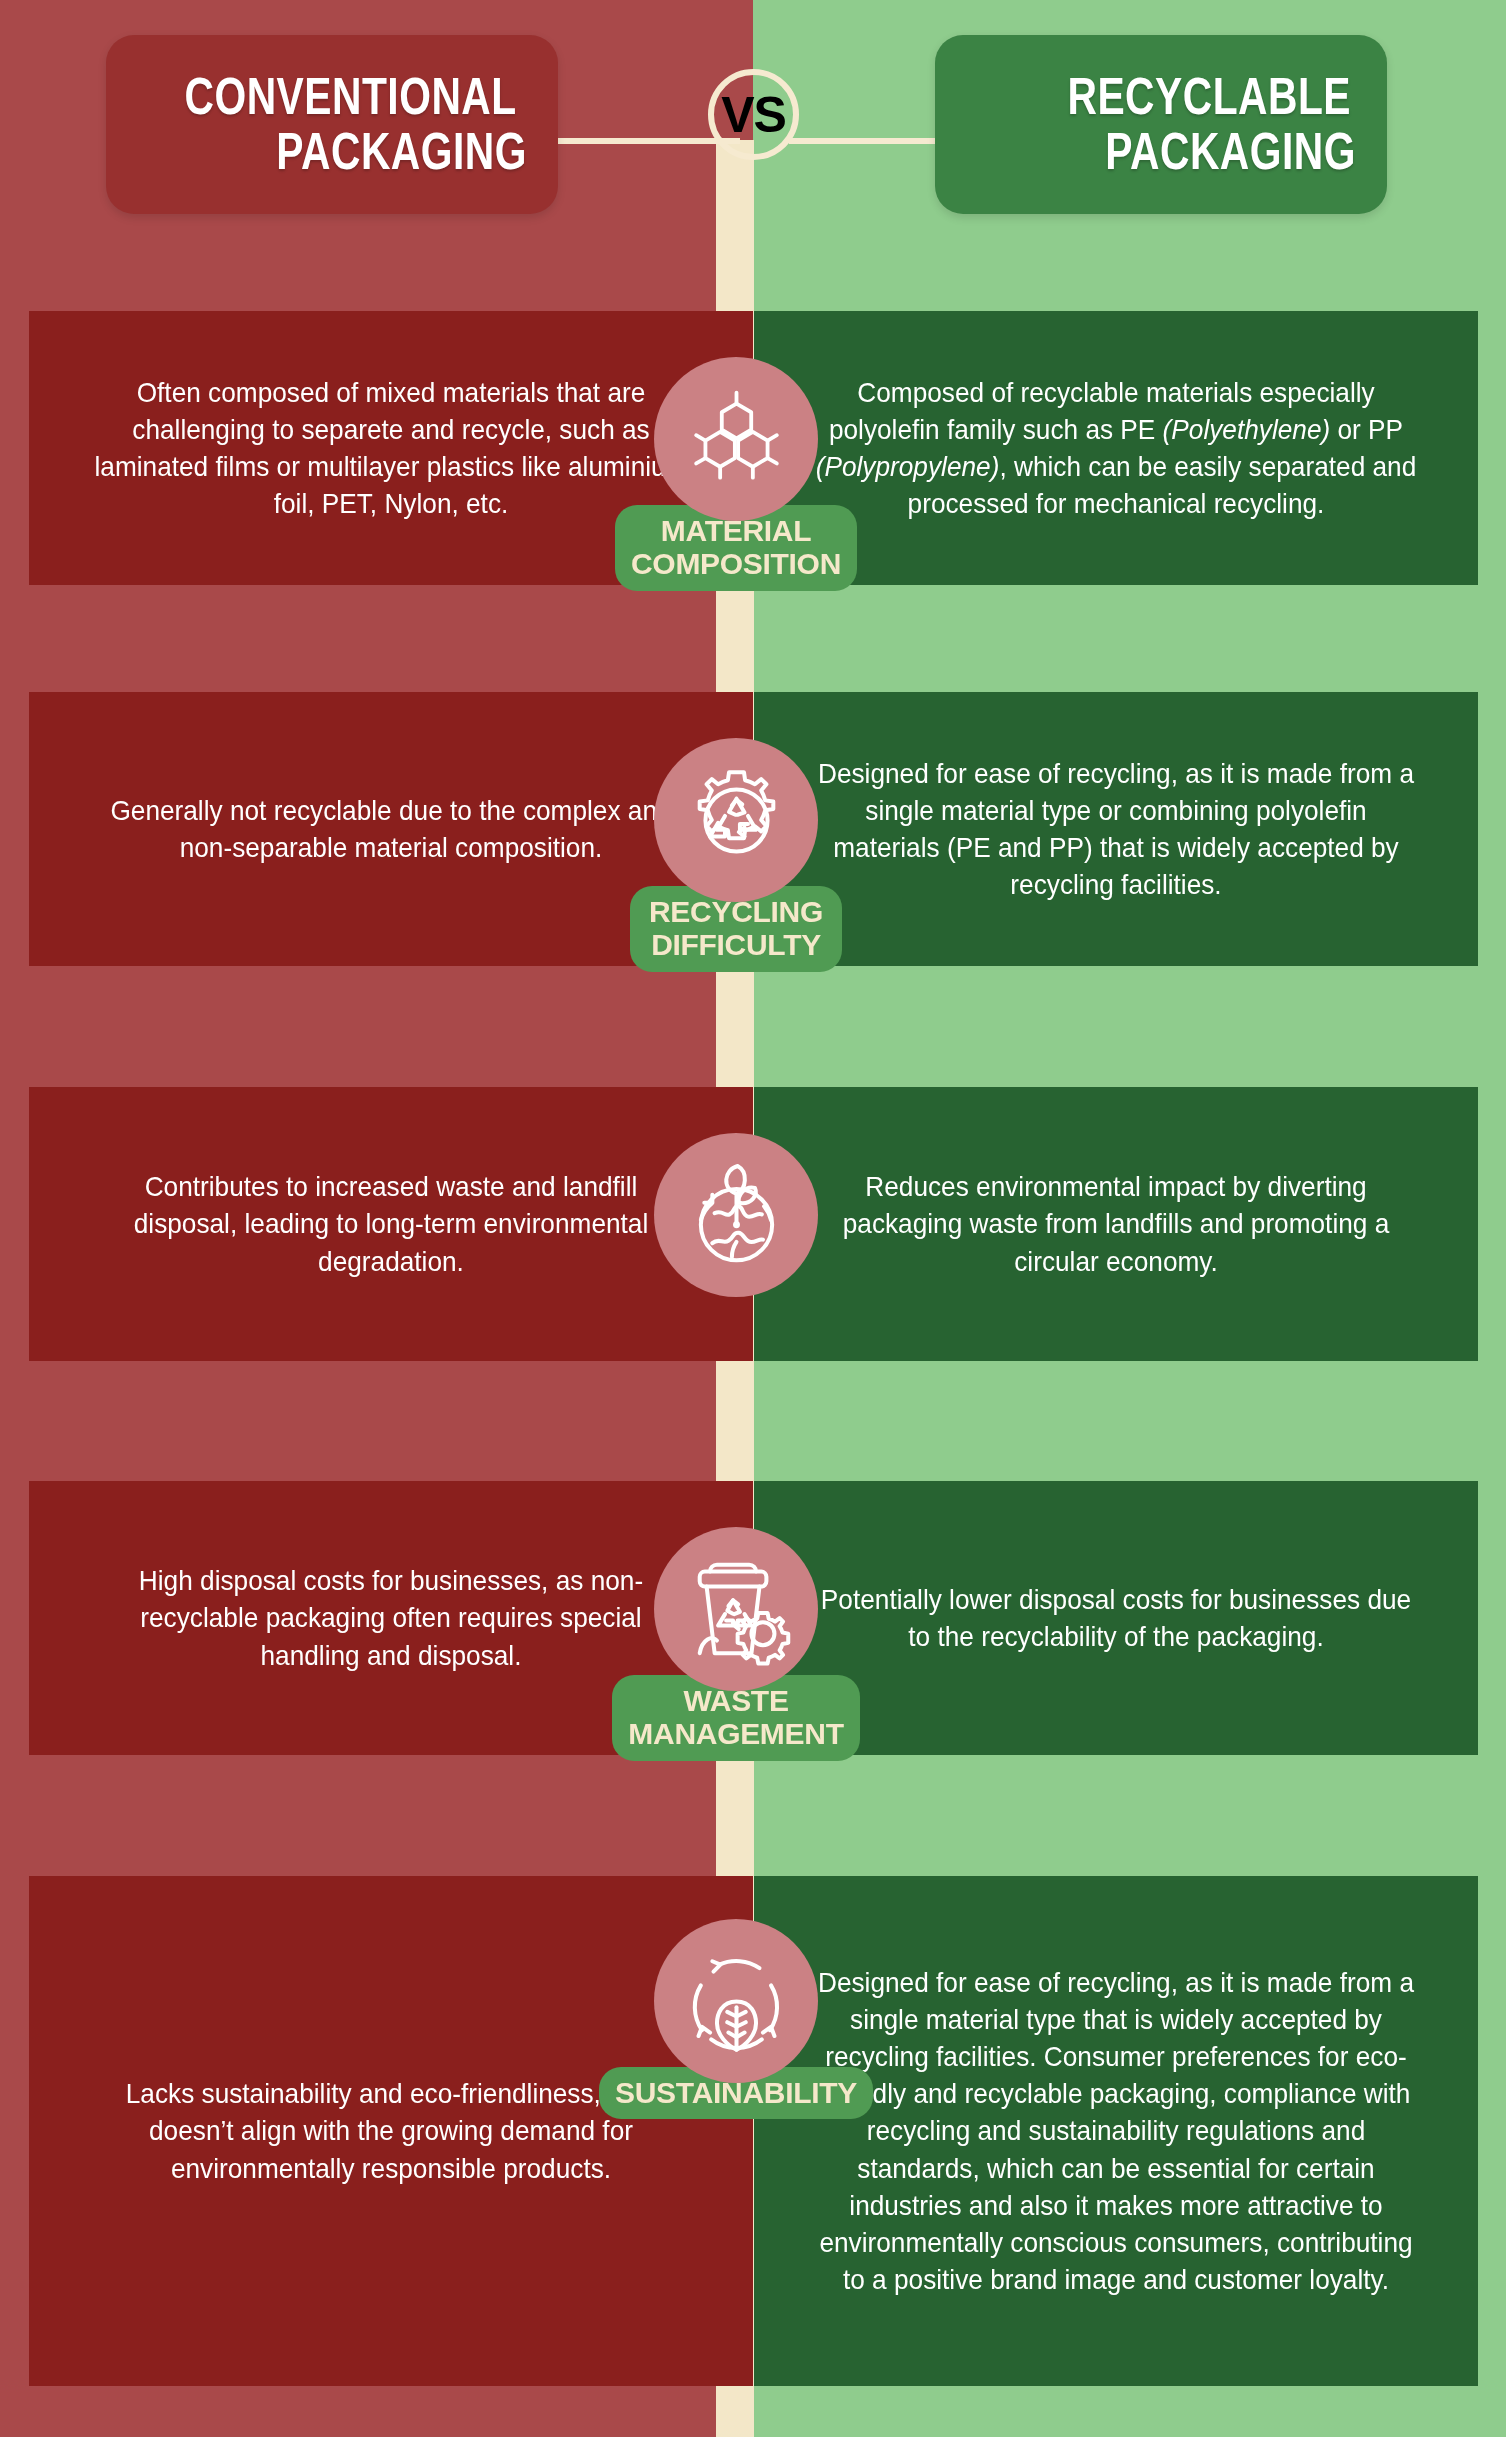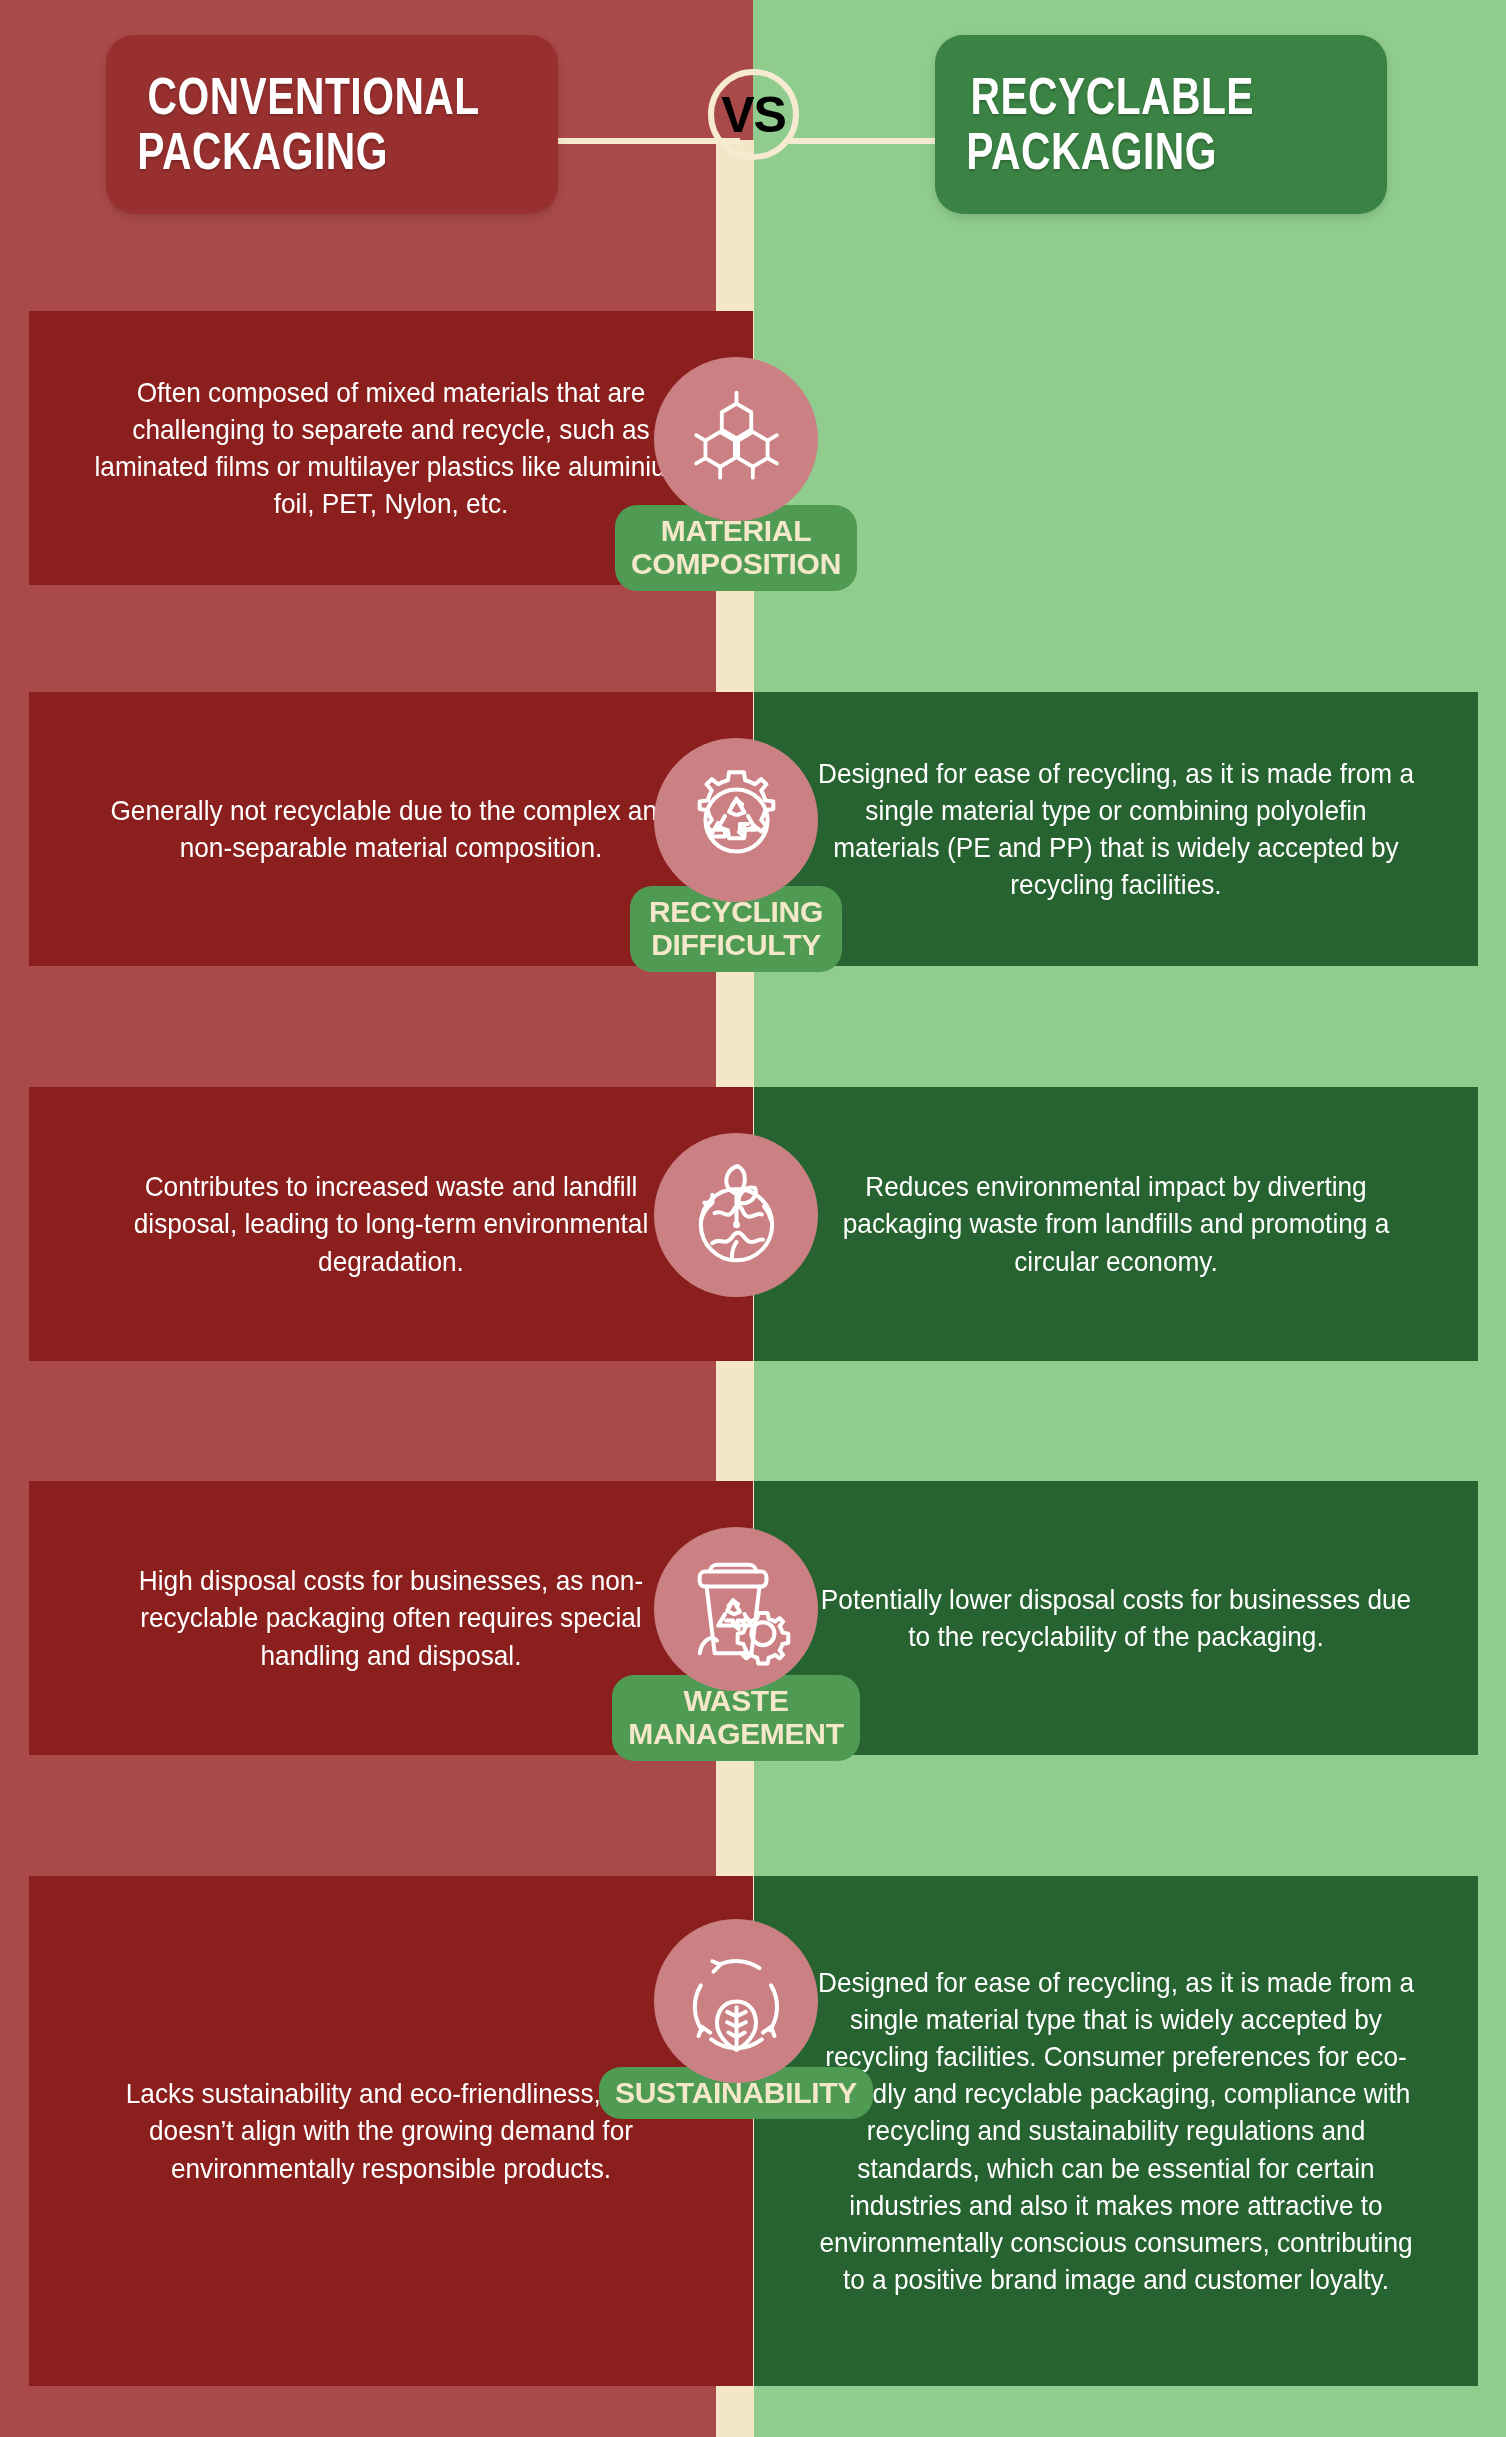--- a/index.html
+++ b/index.html
@@ -58,21 +58,21 @@
   #hdr-line-right { left: 789px; width: 146px; }
 
   .title-card {
     position: absolute;
     top: 35px;
     width: 452px;
     height: 179px;
     border-radius: 28px;
     display: flex;
     flex-direction: column;
-    align-items: flex-start;
+    align-items: flex-end;
     justify-content: center;
     z-index: 5;
     box-shadow: 0 3.6px 8.5px rgba(0,0,0,0.12);
   }
   #title-left  { left: 106px; background: #98302f; }
   #title-right { left: 935px; background: #3b8344; }
 
   .title-line {
     color: #ffffff;
     font-weight: bold;
@@ -233,20 +233,23 @@
       </div>
       <div class="badge">
         <div class="badge-line">MATERIAL</div>
         <div class="badge-line">COMPOSITION</div>
       </div>
     </div>
     <div class="row" style="top: 311px; height: 274px;">
       <div class="panel panel-left">
         <div class="body-text">Often composed of mixed materials that are challenging to separete and recycle, such as laminated films or multilayer plastics like aluminium foil, PET, Nylon, etc.</div>
       </div>
+      <div class="panel panel-right">
+        <div class="body-text"><span>Composed of recyclable materials especially polyolefin family such as PE </span><i>(Polyethylene)</i><span> or PP </span><i>(Polypropylene)</i><span>, which can be easily separated and processed for mechanical recycling.</span></div>
+      </div>
     </div>
     <div class="medallion" style="position: absolute; top: 738px;">
       <div class="icon-circle">
     <svg width="115" height="115" viewBox="0 0 200 200">
       <g style="fill:none;stroke:#ffffff;stroke-width:7;stroke-linecap:round;stroke-linejoin:round">
         <path d="M100 16 l13 0 l2 14 a72 72 0 0 1 17 7 l11-9 l9 9 l-9 11 a72 72 0 0 1 7 17 l14 2 l0 13 l-14 2 a72 72 0 0 1-7 17 l9 11 l-9 9 l-11-9 a72 72 0 0 1-17 7 l-2 14 l-13 0 l-13 0 l-2-14 a72 72 0 0 1-17-7 l-11 9 l-9-9 l9-11 a72 72 0 0 1-7-17 l-14-2 l0-13 l14-2 a72 72 0 0 1 7-17 l-9-11 l9-9 l11 9 a72 72 0 0 1 17-7 l2-14 z"></path>
         <circle cx="100" cy="100" r="54"></circle>
         <path d="M100 62 l14 24 l-12 4 M100 62 l-13 23 l11 5"></path>
         <path d="M80 92 l-14 24 l14 0 l0 12 l-26 0 l14-24"></path>
         <path d="M120 92 l14 24 l-28 0 l0-10 l14 0"></path>

